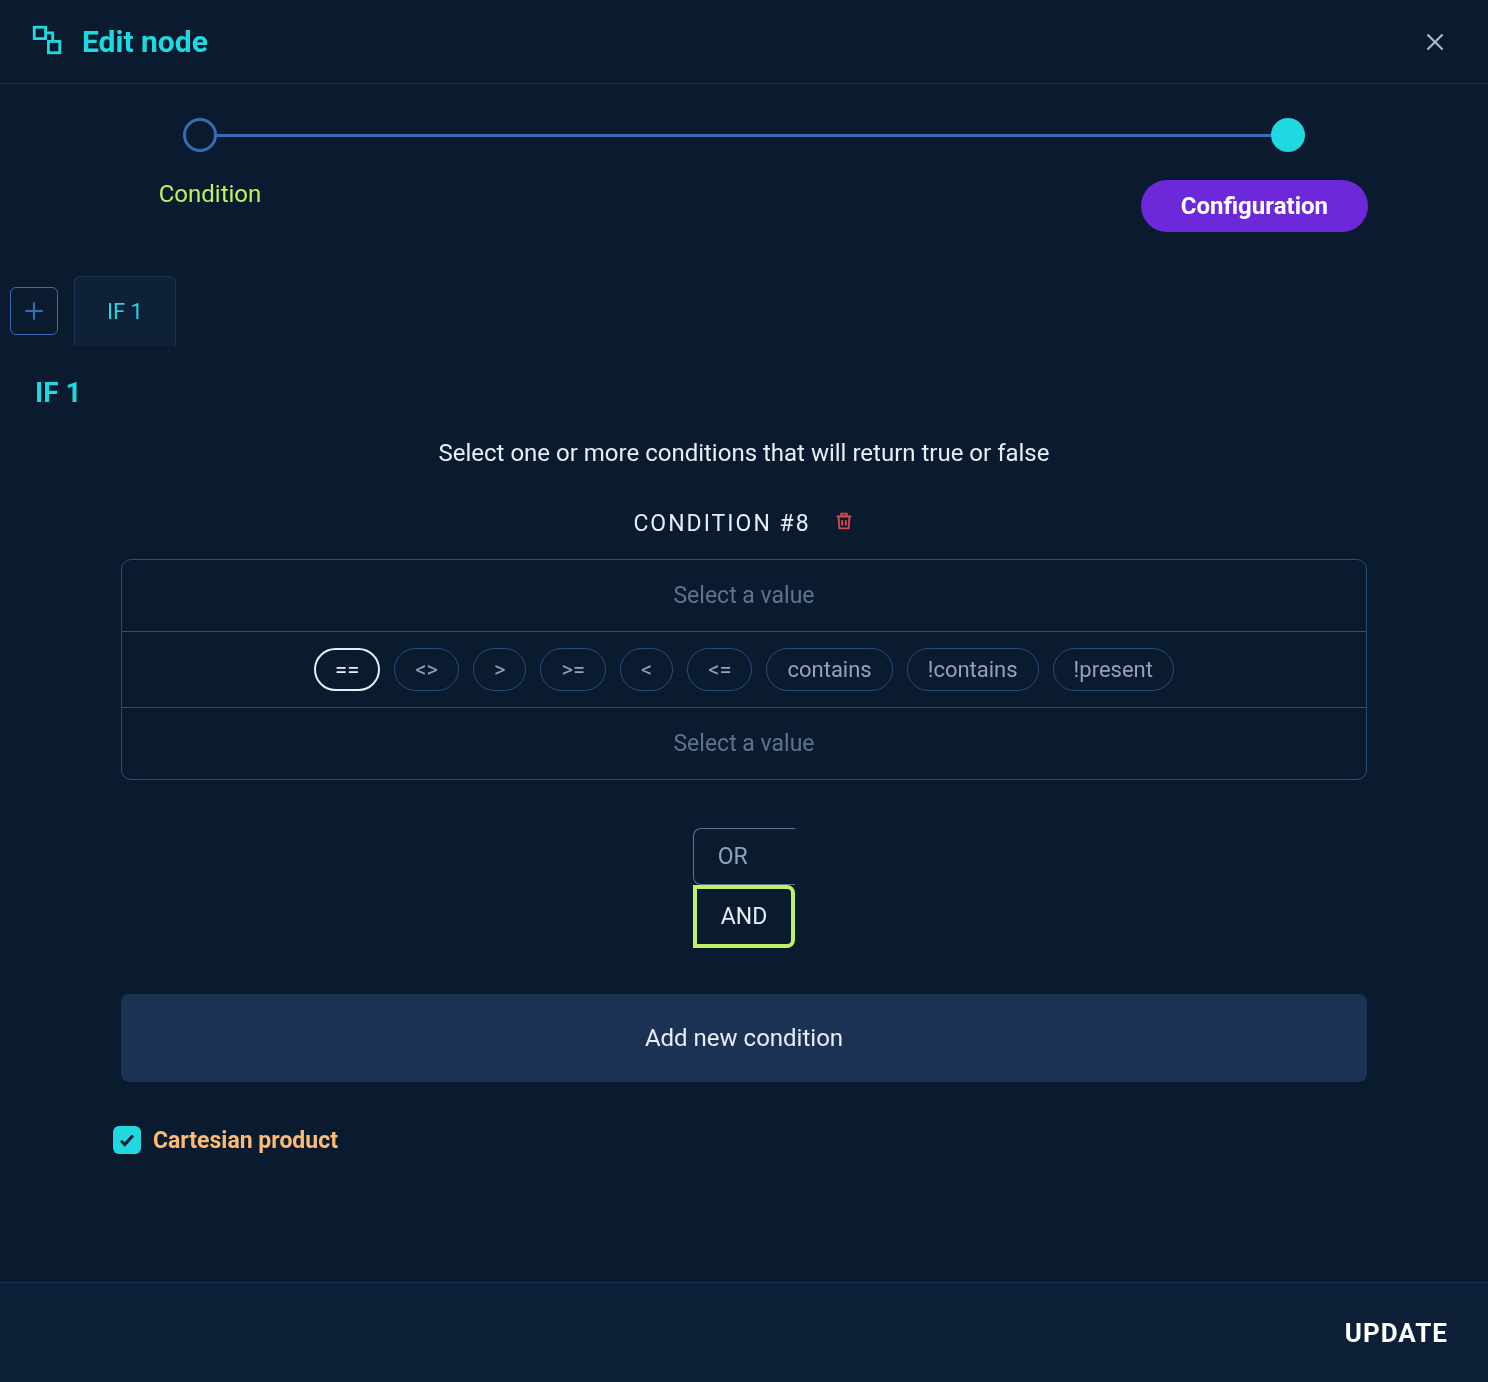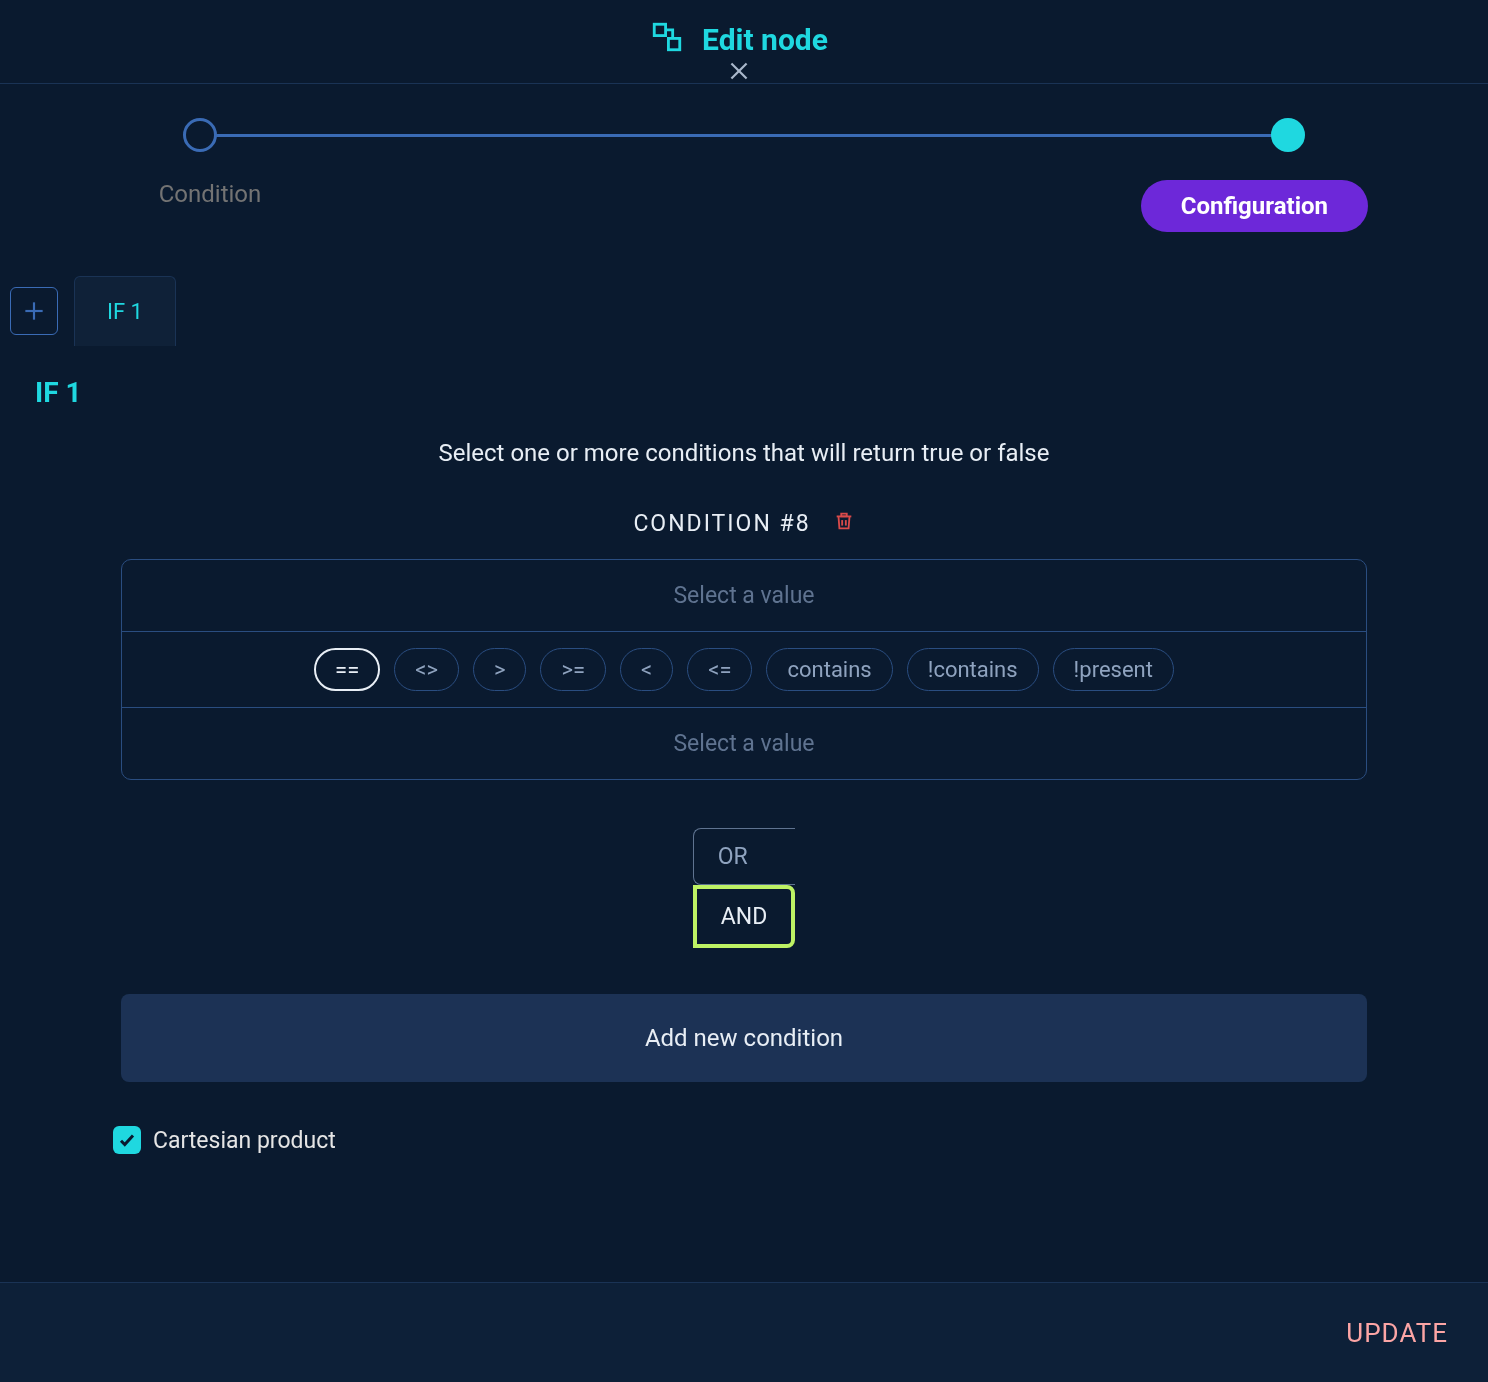--- a/index.html
+++ b/index.html
@@ -12,21 +12,20 @@
   }
 
   
   .header {
     display: flex;
     align-items: center;
     justify-content: space-between;
     padding: 20px 40px 20px 30px;
     border-bottom: 1px solid #1a3355;
     height: 84px;
-    flex-direction: column;
   }
   .header-left { display: flex; align-items: center; gap: 18px; }
   .node-icon { color: #1fd8e0; }
   .title {
     color: #1fd8e0;
     font-size: 30px;
     font-weight: 700;
   }
   .close-btn {
     width: 26px; height: 26px;
@@ -69,21 +68,21 @@
   }
   .step-labels {
     margin: 28px 140px 0 140px;
     position: relative;
     height: 52px;
   }
   .step-label {
     position: absolute;
     transform: translateX(-50%);
     font-size: 24px;
-    color: #737373;
+    color: #bef264;
   }
   .step-pill {
     position: absolute;
     transform: translateX(-50%);
     background: #6d28d9;
     color: #fff;
     font-size: 24px;
     font-weight: 700;
     padding: 12px 40px;
     border-radius: 26px;
@@ -236,40 +235,40 @@
     width: 28px; height: 28px;
     background: #1fd8e0;
     border-radius: 6px;
     display: flex; align-items: center; justify-content: center;
     color: #0a1a2f;
     cursor: pointer;
     flex-shrink: 0;
   }
   .cartesian-label {
     font-size: 23px;
-    font-weight: 400;
-    color: #e5e5e5;
+    font-weight: 700;
+    color: #fdba74;
   }
 
   
   .footer {
     position: absolute;
     bottom: 0; left: 0; right: 0;
     height: 100px;
     background: #0d2038;
     display: flex;
     align-items: center;
     justify-content: flex-end;
     padding: 0 40px;
     border-top: 1px solid #1a3355;
   }
   .update-btn {
-    color: #fca5a5;
+    color: #ffffff;
     font-size: 26px;
-    font-weight: 400;
+    font-weight: 700;
     letter-spacing: 1px;
     cursor: pointer;
   }
 </style>
 </head>
 <body>
 
 <div class="header">
   <div class="header-left">
     <span class="node-icon">

